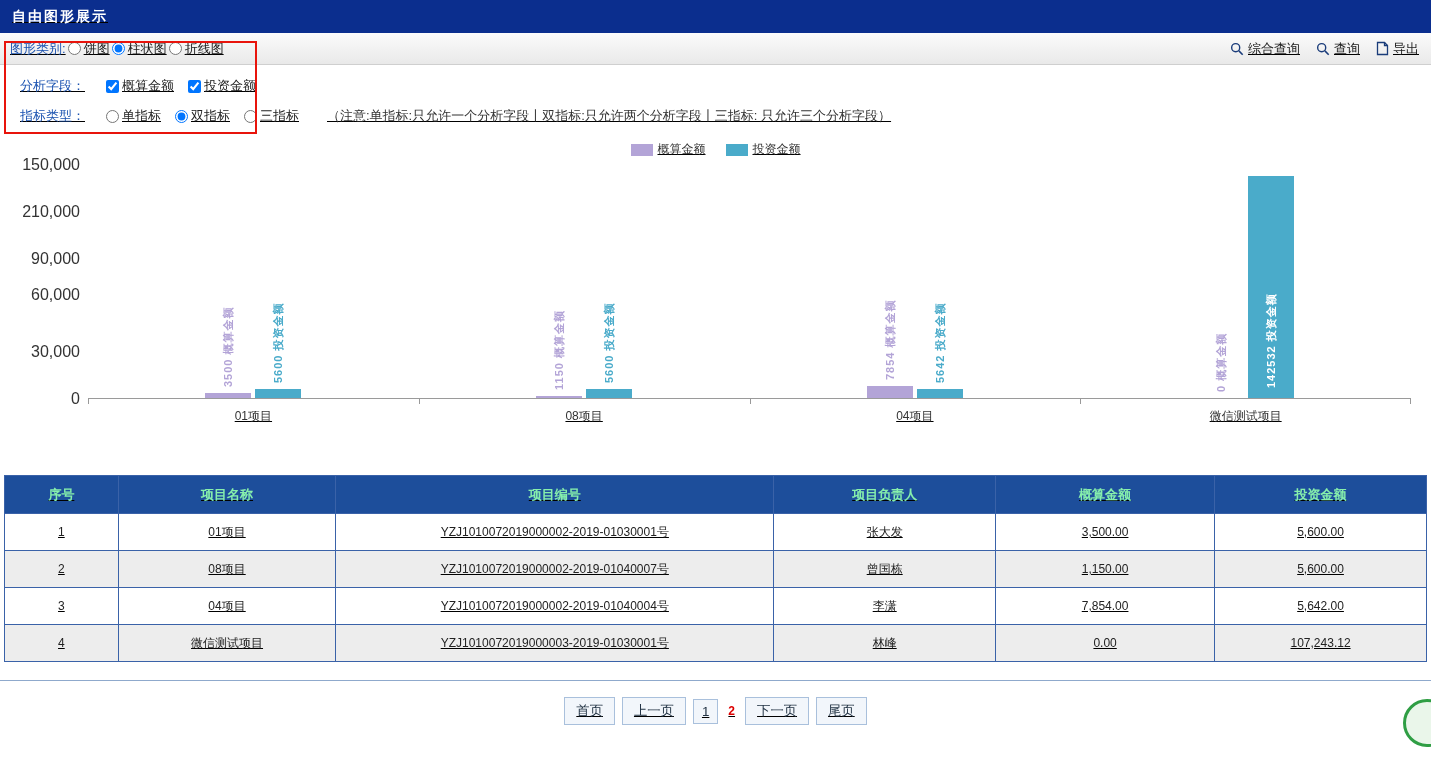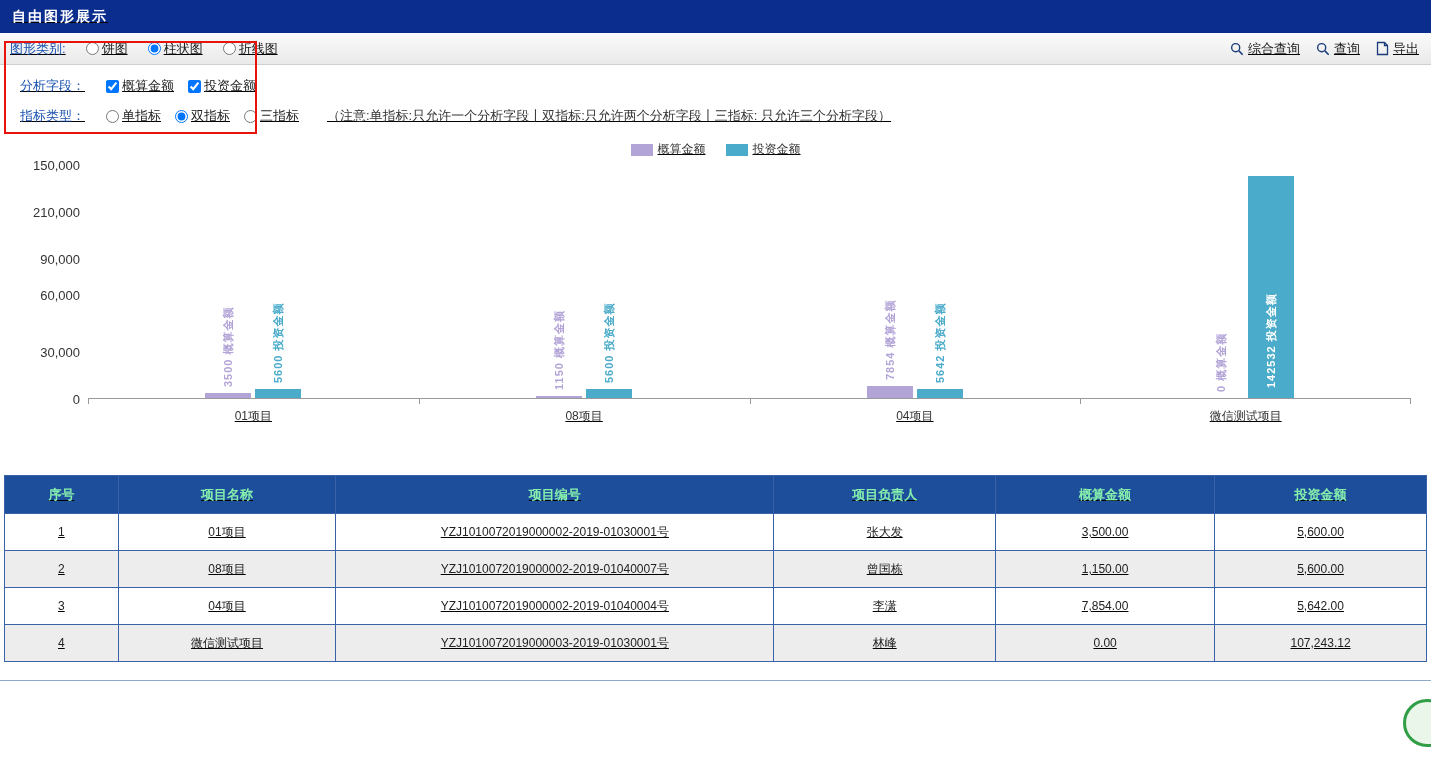--- a/index.html
+++ b/index.html
@@ -5,42 +5,42 @@
   * { box-sizing: border-box; margin: 0; padding: 0; }
   html,body { background:#fff; }
   body { font-family: "Liberation Sans", "DejaVu Sans", sans-serif; }
   .page { position:relative; width:1431px; height:775px; background:#fff; overflow:hidden;text-decoration:underline; }
 
   
   .app-header { height:33px; background:var(--header-bg,#0b2e8e); color:#fff; display:flex; align-items:center; padding:0 12px; font-size:14px; font-weight:bold; letter-spacing:2px; }
 
   
   .toolbar { height:32px; background:linear-gradient(#fbfbfb,#e9e9e9); border-bottom:1px solid #cfcfcf; display:flex; align-items:center; justify-content:space-between; padding:0 10px; font-size:13px; }
-  .radio-group { display:flex; align-items:center; gap:20px; }
+  .radio-group { display:flex; align-items:center; gap:2px; }
   .group-label { color:#1a52b0; }
   .radio-item, .check-item { display:flex; align-items:center; gap:3px; color:#222; cursor:pointer; }
   .toolbar-actions { display:flex; align-items:center; gap:16px; padding-right:2px; }
   .action-item { display:flex; align-items:center; gap:4px; color:#222; cursor:pointer; white-space:nowrap; }
 
   
   .filters { padding:6px 20px 2px; }
   .filter-row { display:flex; align-items:center; height:30px; font-size:13px; gap:14px; }
   .filter-label { color:#1a52b0; width:72px; }
   .note { color:#333; margin-left:14px; }
 
   
   .annotation { position:absolute; left:4px; top:41px; width:253px; height:93px; border:2px solid var(--annotation,#e8140c); pointer-events:none; z-index:6; }
 
   
   .legend { display:flex; justify-content:center; gap:20px; margin:8px 0 6px; font-size:12px; color:#333; }
   .legend-item { display:flex; align-items:center; gap:5px; }
   .legend-swatch { width:22px; height:12px; display:inline-block; }
   .chart-area { display:flex; padding-right:20px; }
   .y-axis { width:88px; position:relative; height:235px; flex:none; }
-  .ytick { position:absolute; right:8px; font-size:13px; color:#333; transform:translateY(50%); }
+  .ytick { position:absolute; right:8px; font-size:16px; color:#333; transform:translateY(50%); }
   .plot { flex:1; position:relative; height:235px; border-bottom:1px solid #9a9a9a; }
   .bar { position:absolute; bottom:0; }
   .bar-label { position:absolute; white-space:nowrap; font-size:11px; font-weight:bold; transform-origin:0 0; transform:rotate(-90deg); letter-spacing:1px; }
   .axis-tick { position:absolute; bottom:-6px; height:6px; width:0; border-left:1px solid #999; }
   .x-labels { display:flex; margin-left:88px; margin-right:20px; }
   .x-label { flex:1; text-align:center; font-size:12px; color:#333; padding-top:9px; }
 
   
   .data-table { width:1423px; margin:50px 4px 0; border-collapse:collapse; table-layout:fixed; }
   .data-table th { background:var(--table-header-bg,#1d4e9b); color:#86efac; font-weight:bold; height:38px; border:1px solid var(--table-border,#3a62a8); font-size:13px; }
@@ -242,16 +242,24 @@
         <td>YZJ1010072019000003-2019-01030001号</td>
         <td>林峰</td>
         <td>0.00</td>
         <td>107,243.12</td>
       </tr>
     </tbody>
   </table>
 
   <div class="bottom-line"></div>
 
+  <div class="pagination">
+    <button class="page-btn">首页</button>
+    <button class="page-btn">上一页</button>
+    <button class="page-btn small">1</button>
+    <span class="page-current">2</span>
+    <button class="page-btn">下一页</button>
+    <button class="page-btn">尾页</button>
+  </div>
 
   <div class="float-widget"></div>
 
 </div>
 
 </body></html>

